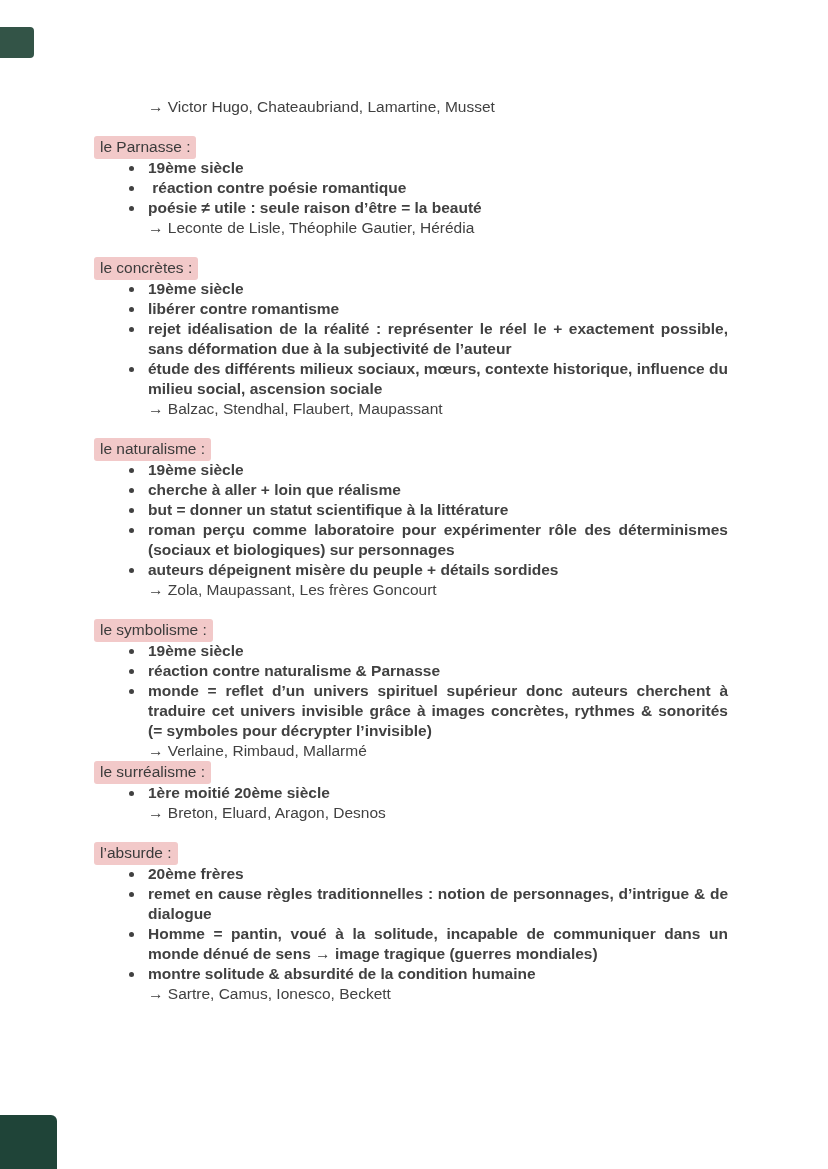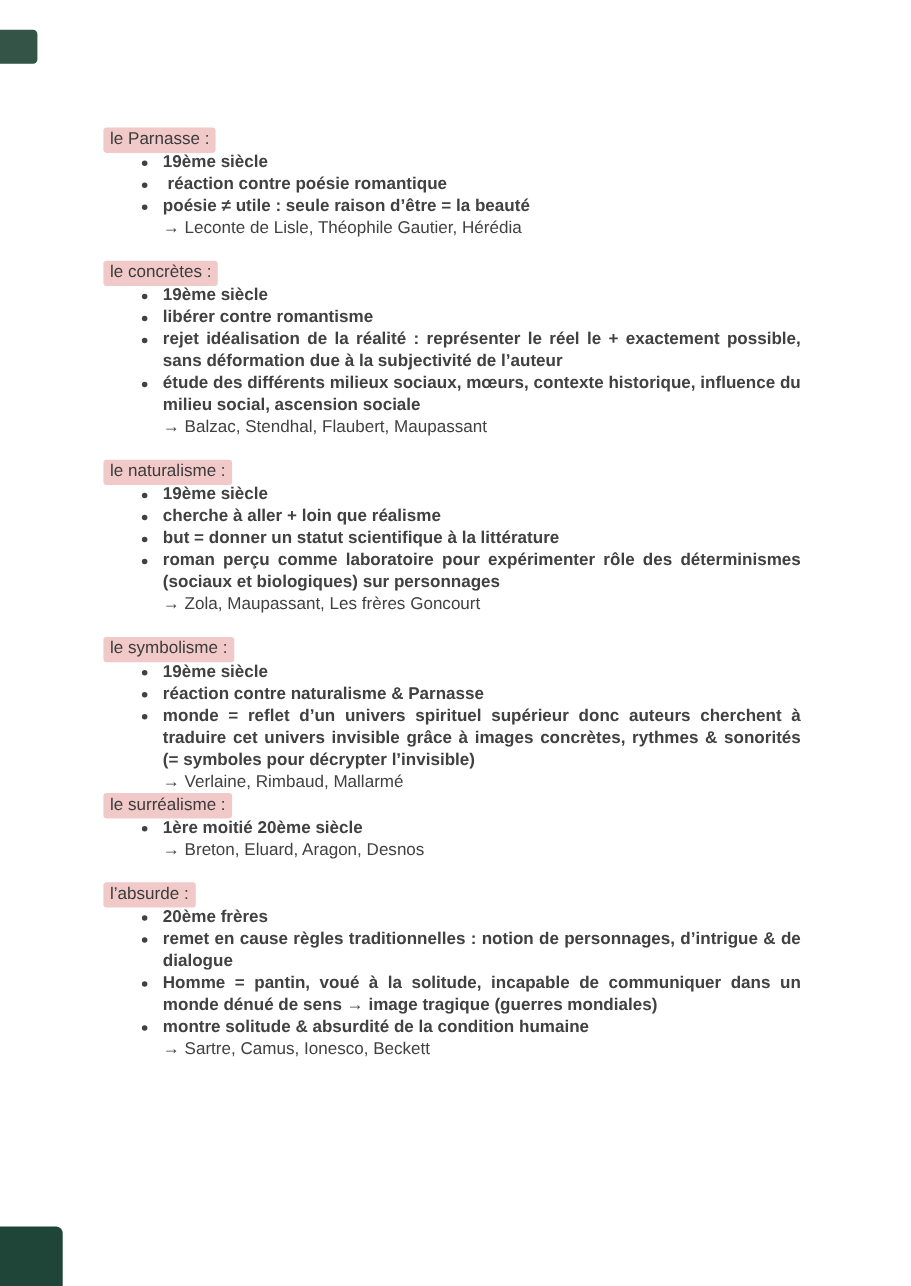--- a/index.html
+++ b/index.html
@@ -73,20 +73,21 @@
 </head>
 <body>
 
 <div class="page">
 
   <div class="corner-mark top"></div>
   <div class="corner-mark bottom"></div>
 
   <div class="content">
 
+    <div class="indent">→ Victor Hugo, Chateaubriand, Lamartine, Musset</div>
 
     <div class="section">
       <div class="section-heading"><span class="hl">le Parnasse :</span></div>
       <ul class="bullets">
         <li>19ème siècle</li>
         <li>&nbsp;réaction contre poésie romantique</li>
         <li>poésie ≠ utile : seule raison d’être = la beauté</li>
       </ul>
       <div class="authors-line">→ Leconte de Lisle, Théophile Gautier, Hérédia</div>
     </div>
@@ -102,20 +103,21 @@
       <div class="authors-line">→ Balzac, Stendhal, Flaubert, Maupassant</div>
     </div>
 
     <div class="section">
       <div class="section-heading"><span class="hl">le naturalisme :</span></div>
       <ul class="bullets">
         <li>19ème siècle</li>
         <li>cherche à aller + loin que réalisme</li>
         <li>but = donner un statut scientifique à la littérature</li>
         <li class="justify">roman perçu comme laboratoire pour expérimenter rôle des déterminismes (sociaux et biologiques) sur personnages</li>
+        <li>auteurs dépeignent misère du peuple + détails sordides</li>
       </ul>
       <div class="authors-line">→ Zola, Maupassant, Les frères Goncourt</div>
     </div>
 
     <div class="section">
       <div class="section-heading"><span class="hl">le symbolisme :</span></div>
       <ul class="bullets">
         <li>19ème siècle</li>
         <li>réaction contre naturalisme &amp; Parnasse</li>
         <li class="justify">monde = reflet d’un univers spirituel supérieur donc auteurs cherchent à traduire cet univers invisible grâce à images concrètes, rythmes &amp; sonorités (= symboles pour décrypter l’invisible)</li>

